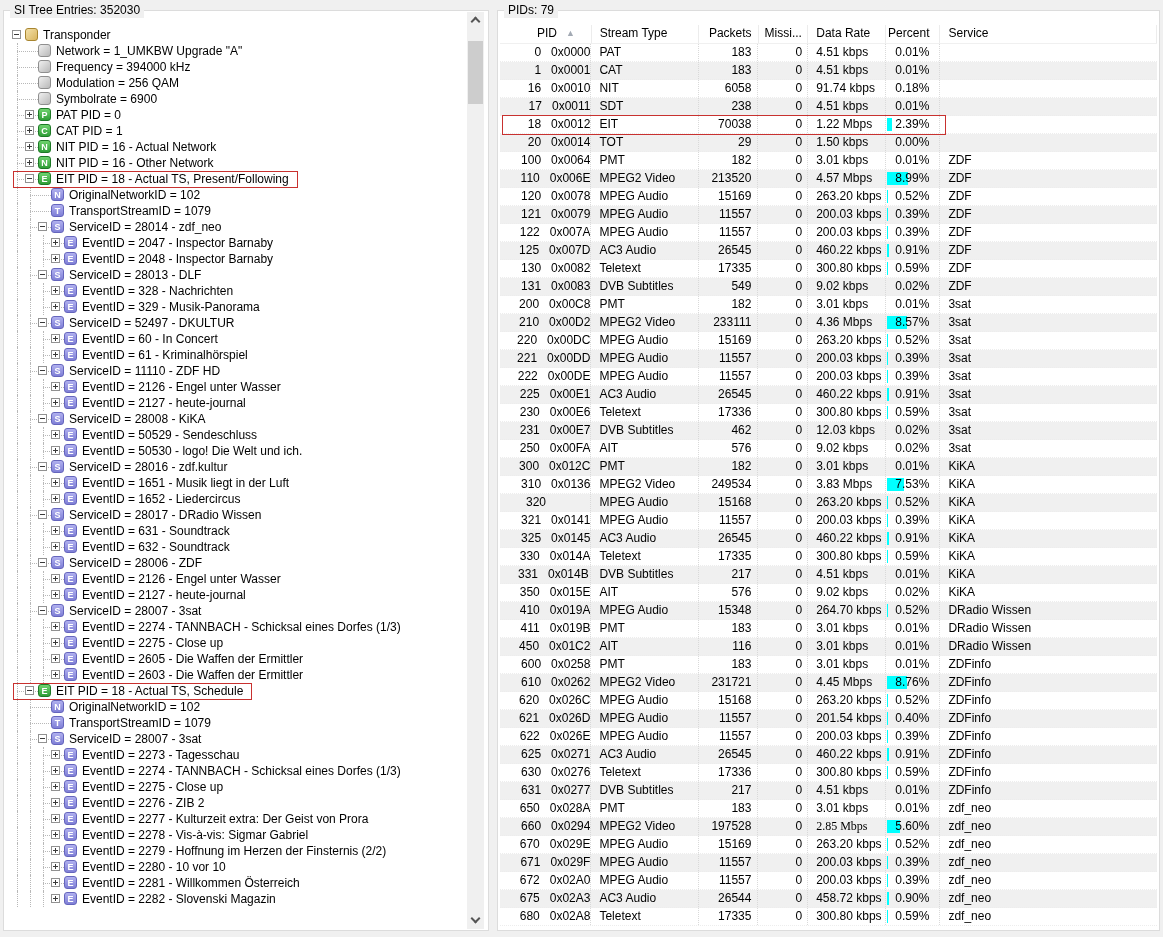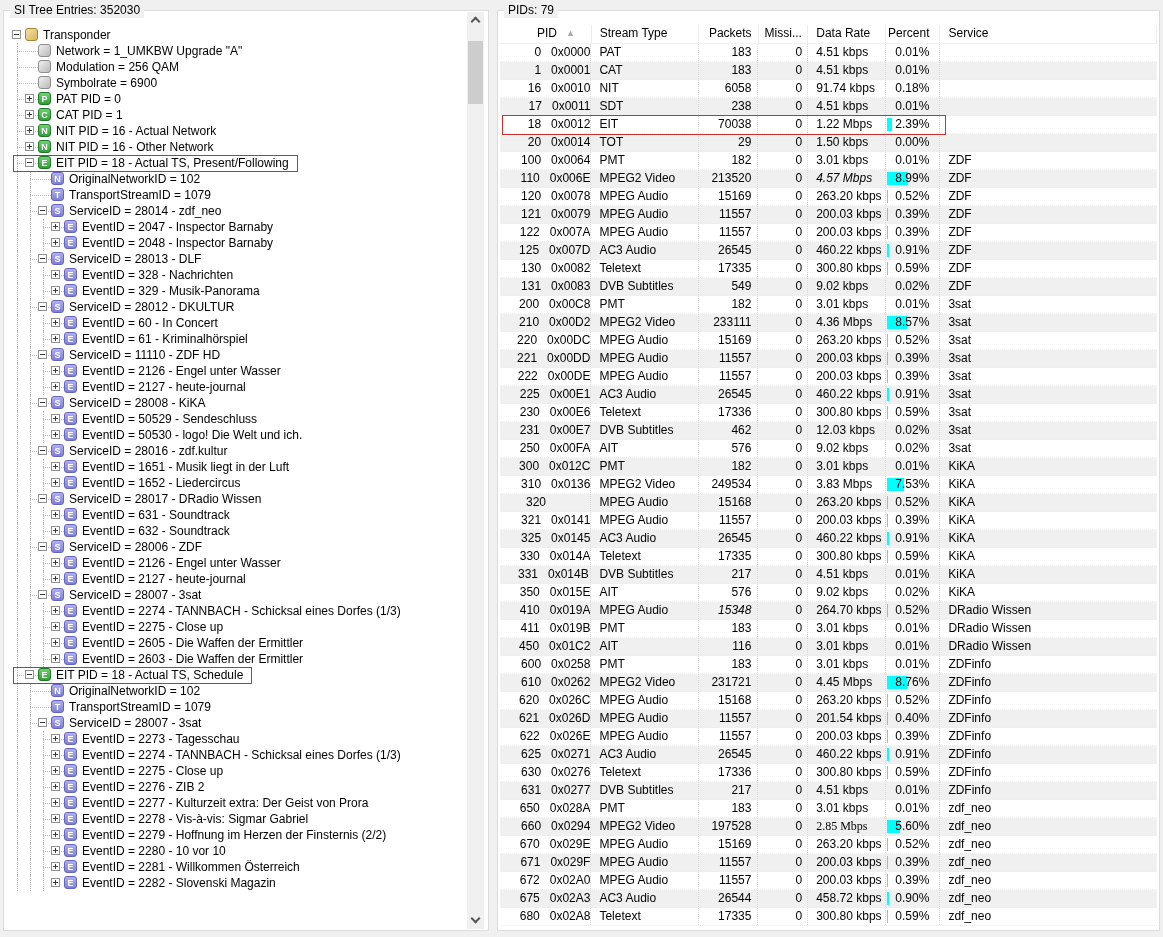--- a/index.html
+++ b/index.html
@@ -58,36 +58,37 @@
   .redrow{position:absolute;left:2px;top:-1px;width:442px;height:18px;border:1px solid #c8312f;pointer-events:none;z-index:3}
 </style>
 </head>
 <body>
 
 <div class="gbox" id="leftbox">
   <span class="glabel">SI Tree Entries: 352030</span>
   <div id="tree">
       <div class="trow" style="padding-left: 5px;"><span class="slot"><span class="exp"></span></span><span class="tico folder"></span><span class="tlabel">Transponder</span></div>
       <div class="trow" style="padding-left: 18px;"><i class="vg" style="left: 12px;"></i><i class="hs" style="left: 12px; width: 21px;"></i><span class="slot"></span><span class="tico plain"></span><span class="tlabel">Network = 1_UMKBW Upgrade "A"</span></div>
+      <div class="trow" style="padding-left: 18px;"><i class="vg" style="left: 12px;"></i><i class="hs" style="left: 12px; width: 21px;"></i><span class="slot"></span><span class="tico plain"></span><span class="tlabel">Frequency = 394000 kHz</span></div>
       <div class="trow" style="padding-left: 18px;"><i class="vg" style="left: 12px;"></i><i class="hs" style="left: 12px; width: 21px;"></i><span class="slot"></span><span class="tico plain"></span><span class="tlabel">Modulation = 256 QAM</span></div>
       <div class="trow" style="padding-left: 18px;"><i class="vg" style="left: 12px;"></i><i class="hs" style="left: 12px; width: 21px;"></i><span class="slot"></span><span class="tico plain"></span><span class="tlabel">Symbolrate = 6900</span></div>
       <div class="trow" style="padding-left: 18px;"><i class="vg" style="left: 12px;"></i><i class="hs" style="left: 12px; width: 21px;"></i><span class="slot"><span class="exp plus"></span></span><span class="tico green">P</span><span class="tlabel">PAT PID = 0</span></div>
       <div class="trow" style="padding-left: 18px;"><i class="vg" style="left: 12px;"></i><i class="hs" style="left: 12px; width: 21px;"></i><span class="slot"><span class="exp plus"></span></span><span class="tico green">C</span><span class="tlabel">CAT PID = 1</span></div>
       <div class="trow" style="padding-left: 18px;"><i class="vg" style="left: 12px;"></i><i class="hs" style="left: 12px; width: 21px;"></i><span class="slot"><span class="exp plus"></span></span><span class="tico green">N</span><span class="tlabel">NIT PID = 16 - Actual Network</span></div>
       <div class="trow" style="padding-left: 18px;"><i class="vg" style="left: 12px;"></i><i class="hs" style="left: 12px; width: 21px;"></i><span class="slot"><span class="exp plus"></span></span><span class="tico green">N</span><span class="tlabel">NIT PID = 16 - Other Network</span></div>
       <div class="trow" style="padding-left: 18px;"><i class="vg" style="left: 12px;"></i><i class="hs" style="left: 12px; width: 21px;"></i><span class="slot"><span class="exp"></span></span><span class="tico green">E</span><span class="tlabel">EIT PID = 18 - Actual TS, Present/Following</span><div class="rbox" style="left: 8px; border-color: rgb(200, 49, 47); width: 283px;"></div></div>
       <div class="trow" style="padding-left: 31px;"><i class="vg" style="left: 12px;"></i><i class="vg" style="left: 25px;"></i><i class="hs" style="left: 25px; width: 21px;"></i><span class="slot"></span><span class="tico purple">N</span><span class="tlabel">OriginalNetworkID = 102</span></div>
       <div class="trow" style="padding-left: 31px;"><i class="vg" style="left: 12px;"></i><i class="vg" style="left: 25px;"></i><i class="hs" style="left: 25px; width: 21px;"></i><span class="slot"></span><span class="tico purple">T</span><span class="tlabel">TransportStreamID = 1079</span></div>
       <div class="trow" style="padding-left: 31px;"><i class="vg" style="left: 12px;"></i><i class="vg" style="left: 25px;"></i><i class="hs" style="left: 25px; width: 21px;"></i><span class="slot"><span class="exp"></span></span><span class="tico purple">S</span><span class="tlabel">ServiceID = 28014 - zdf_neo</span></div>
       <div class="trow" style="padding-left: 44px;"><i class="vg" style="left: 12px;"></i><i class="vg" style="left: 25px;"></i><i class="vg" style="left: 38px;"></i><i class="hs" style="left: 38px; width: 21px;"></i><span class="slot"><span class="exp plus"></span></span><span class="tico purple">E</span><span class="tlabel">EventID = 2047 - Inspector Barnaby</span></div>
       <div class="trow" style="padding-left: 44px;"><i class="vg" style="left: 12px;"></i><i class="vg" style="left: 25px;"></i><i class="vg" style="left: 38px;"></i><i class="hs" style="left: 38px; width: 21px;"></i><span class="slot"><span class="exp plus"></span></span><span class="tico purple">E</span><span class="tlabel">EventID = 2048 - Inspector Barnaby</span></div>
       <div class="trow" style="padding-left: 31px;"><i class="vg" style="left: 12px;"></i><i class="vg" style="left: 25px;"></i><i class="hs" style="left: 25px; width: 21px;"></i><span class="slot"><span class="exp"></span></span><span class="tico purple">S</span><span class="tlabel">ServiceID = 28013 - DLF</span></div>
       <div class="trow" style="padding-left: 44px;"><i class="vg" style="left: 12px;"></i><i class="vg" style="left: 25px;"></i><i class="vg" style="left: 38px;"></i><i class="hs" style="left: 38px; width: 21px;"></i><span class="slot"><span class="exp plus"></span></span><span class="tico purple">E</span><span class="tlabel">EventID = 328 - Nachrichten</span></div>
       <div class="trow" style="padding-left: 44px;"><i class="vg" style="left: 12px;"></i><i class="vg" style="left: 25px;"></i><i class="vg" style="left: 38px;"></i><i class="hs" style="left: 38px; width: 21px;"></i><span class="slot"><span class="exp plus"></span></span><span class="tico purple">E</span><span class="tlabel">EventID = 329 - Musik-Panorama</span></div>
-      <div class="trow" style="padding-left: 31px;"><i class="vg" style="left: 12px;"></i><i class="vg" style="left: 25px;"></i><i class="hs" style="left: 25px; width: 21px;"></i><span class="slot"><span class="exp"></span></span><span class="tico purple">S</span><span class="tlabel">ServiceID = 28012 - DKULTUR</span></div>
+      <div class="trow" style="padding-left: 31px;"><i class="vg" style="left: 12px;"></i><i class="vg" style="left: 25px;"></i><i class="hs" style="left: 25px; width: 21px;"></i><span class="slot"><span class="exp"></span></span><span class="tico purple">S</span><span class="tlabel">ServiceID = 52497 - DKULTUR</span></div>
       <div class="trow" style="padding-left: 44px;"><i class="vg" style="left: 12px;"></i><i class="vg" style="left: 25px;"></i><i class="vg" style="left: 38px;"></i><i class="hs" style="left: 38px; width: 21px;"></i><span class="slot"><span class="exp plus"></span></span><span class="tico purple">E</span><span class="tlabel">EventID = 60 - In Concert</span></div>
       <div class="trow" style="padding-left: 44px;"><i class="vg" style="left: 12px;"></i><i class="vg" style="left: 25px;"></i><i class="vg" style="left: 38px;"></i><i class="hs" style="left: 38px; width: 21px;"></i><span class="slot"><span class="exp plus"></span></span><span class="tico purple">E</span><span class="tlabel">EventID = 61 - Kriminalhörspiel</span></div>
       <div class="trow" style="padding-left: 31px;"><i class="vg" style="left: 12px;"></i><i class="vg" style="left: 25px;"></i><i class="hs" style="left: 25px; width: 21px;"></i><span class="slot"><span class="exp"></span></span><span class="tico purple">S</span><span class="tlabel">ServiceID = 11110 - ZDF HD</span></div>
       <div class="trow" style="padding-left: 44px;"><i class="vg" style="left: 12px;"></i><i class="vg" style="left: 25px;"></i><i class="vg" style="left: 38px;"></i><i class="hs" style="left: 38px; width: 21px;"></i><span class="slot"><span class="exp plus"></span></span><span class="tico purple">E</span><span class="tlabel">EventID = 2126 - Engel unter Wasser</span></div>
       <div class="trow" style="padding-left: 44px;"><i class="vg" style="left: 12px;"></i><i class="vg" style="left: 25px;"></i><i class="vg" style="left: 38px;"></i><i class="hs" style="left: 38px; width: 21px;"></i><span class="slot"><span class="exp plus"></span></span><span class="tico purple">E</span><span class="tlabel">EventID = 2127 - heute-journal</span></div>
       <div class="trow" style="padding-left: 31px;"><i class="vg" style="left: 12px;"></i><i class="vg" style="left: 25px;"></i><i class="hs" style="left: 25px; width: 21px;"></i><span class="slot"><span class="exp"></span></span><span class="tico purple">S</span><span class="tlabel">ServiceID = 28008 - KiKA</span></div>
       <div class="trow" style="padding-left: 44px;"><i class="vg" style="left: 12px;"></i><i class="vg" style="left: 25px;"></i><i class="vg" style="left: 38px;"></i><i class="hs" style="left: 38px; width: 21px;"></i><span class="slot"><span class="exp plus"></span></span><span class="tico purple">E</span><span class="tlabel">EventID = 50529 - Sendeschluss</span></div>
       <div class="trow" style="padding-left: 44px;"><i class="vg" style="left: 12px;"></i><i class="vg" style="left: 25px;"></i><i class="vg" style="left: 38px;"></i><i class="hs" style="left: 38px; width: 21px;"></i><span class="slot"><span class="exp plus"></span></span><span class="tico purple">E</span><span class="tlabel">EventID = 50530 - logo! Die Welt und ich.</span></div>
       <div class="trow" style="padding-left: 31px;"><i class="vg" style="left: 12px;"></i><i class="vg" style="left: 25px;"></i><i class="hs" style="left: 25px; width: 21px;"></i><span class="slot"><span class="exp"></span></span><span class="tico purple">S</span><span class="tlabel">ServiceID = 28016 - zdf.kultur</span></div>
       <div class="trow" style="padding-left: 44px;"><i class="vg" style="left: 12px;"></i><i class="vg" style="left: 25px;"></i><i class="vg" style="left: 38px;"></i><i class="hs" style="left: 38px; width: 21px;"></i><span class="slot"><span class="exp plus"></span></span><span class="tico purple">E</span><span class="tlabel">EventID = 1651 - Musik liegt in der Luft</span></div>
@@ -243,21 +244,21 @@
           <div class="td" style="width: 218px; padding-left: 8px; border-right: none;">ZDF</div>
         </div>
         <div class="trowt alt">
           <div class="td pidcell" style="width: 92px; padding-left: 4px;">
             <span class="dec">110</span>
             <span class="hex">0x006E</span>
           </div>
           <div class="td" style="width: 108px; padding-left: 8px;">MPEG2 Video</div>
           <div class="td ar" style="width: 60px; padding-right: 6px;">213520</div>
           <div class="td ar" style="width: 50px; padding-right: 5px;">0</div>
-          <div class="td" style="width: 78px; padding-left: 8px; font-style: italic;">4.57 Mbps</div>
+          <div class="td" style="width: 78px; padding-left: 8px;">4.57 Mbps</div>
           <div class="td pcell" style="width: 55px;">
             <div class="pbar" style="background: rgb(0, 255, 255); width: 21px;"></div>
             <span class="ptxt">8.99%</span>
           </div>
           <div class="td" style="width: 218px; padding-left: 8px; border-right: none;">ZDF</div>
         </div>
         <div class="trowt">
           <div class="td pidcell" style="width: 92px; padding-left: 4px;">
             <span class="dec">120</span>
             <span class="hex">0x0078</span>
@@ -594,21 +595,21 @@
             <span class="ptxt">0.02%</span>
           </div>
           <div class="td" style="width: 218px; padding-left: 8px; border-right: none;">KiKA</div>
         </div>
         <div class="trowt alt">
           <div class="td pidcell" style="width: 92px; padding-left: 4px;">
             <span class="dec">410</span>
             <span class="hex">0x019A</span>
           </div>
           <div class="td" style="width: 108px; padding-left: 8px;">MPEG Audio</div>
-          <div class="td ar" style="width: 60px; padding-right: 6px; font-style: italic;">15348</div>
+          <div class="td ar" style="width: 60px; padding-right: 6px;">15348</div>
           <div class="td ar" style="width: 50px; padding-right: 5px;">0</div>
           <div class="td" style="width: 78px; padding-left: 8px;">264.70 kbps</div>
           <div class="td pcell" style="width: 55px;">
             <div class="pbar" style="background: rgb(0, 255, 255); width: 1px;"></div>
             <span class="ptxt">0.52%</span>
           </div>
           <div class="td" style="width: 218px; padding-left: 8px; border-right: none;">DRadio Wissen</div>
         </div>
         <div class="trowt">
           <div class="td pidcell" style="width: 92px; padding-left: 4px;">

